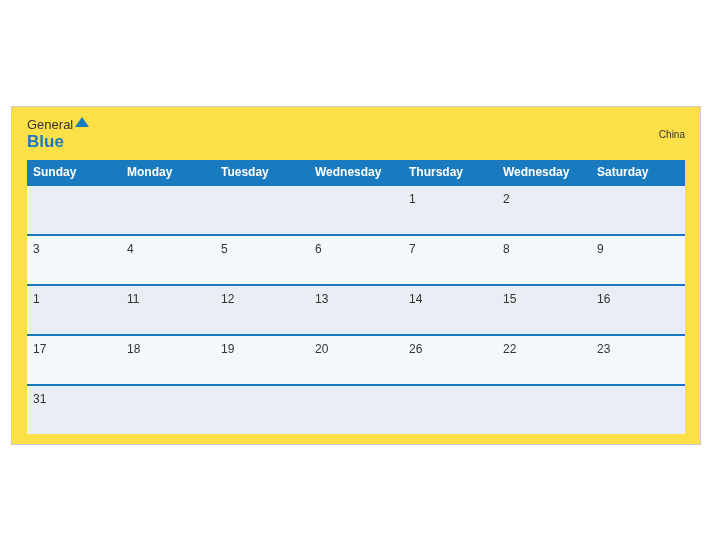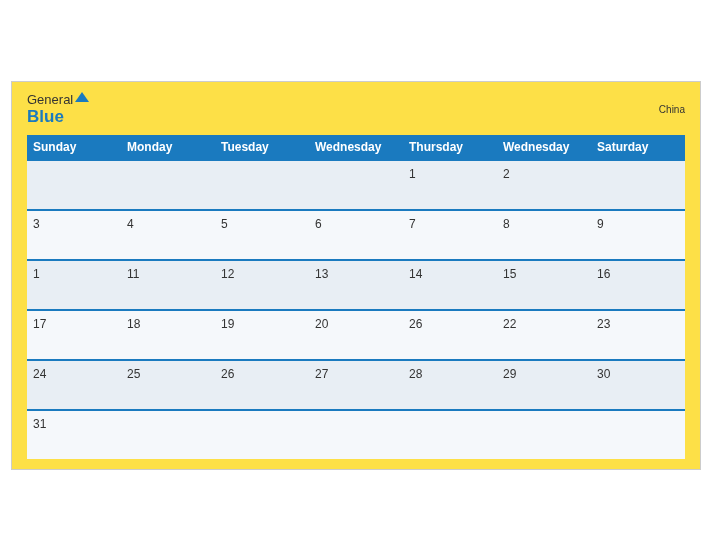--- a/index.html
+++ b/index.html
@@ -160,29 +160,20 @@
         <tr>
           <td>17</td>
           <td>18</td>
           <td>19</td>
           <td>20</td>
           <td>26</td>
           <td>22</td>
           <td>23</td>
         </tr>
         <tr>
-          <td>24</td>
-          <td>25</td>
-          <td>26</td>
-          <td>27</td>
-          <td>28</td>
-          <td>29</td>
-          <td>30</td>
-        </tr>
-        <tr>
           <td>31</td>
           <td></td>
           <td></td>
           <td></td>
           <td></td>
           <td></td>
           <td></td>
         </tr>
       </tbody>
   </table>

